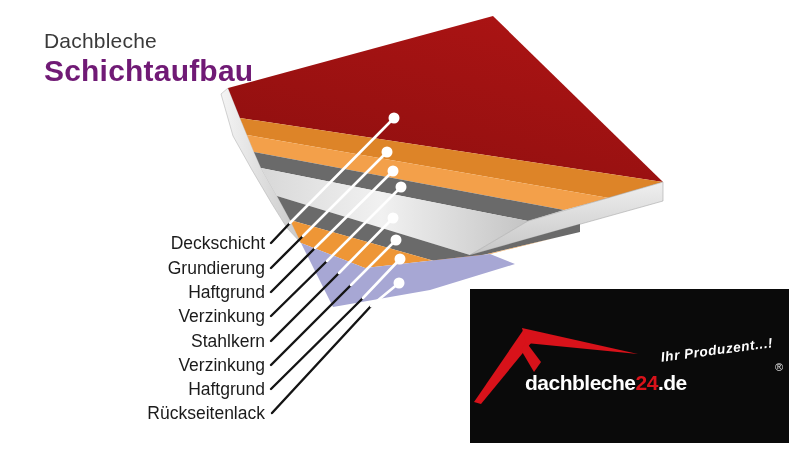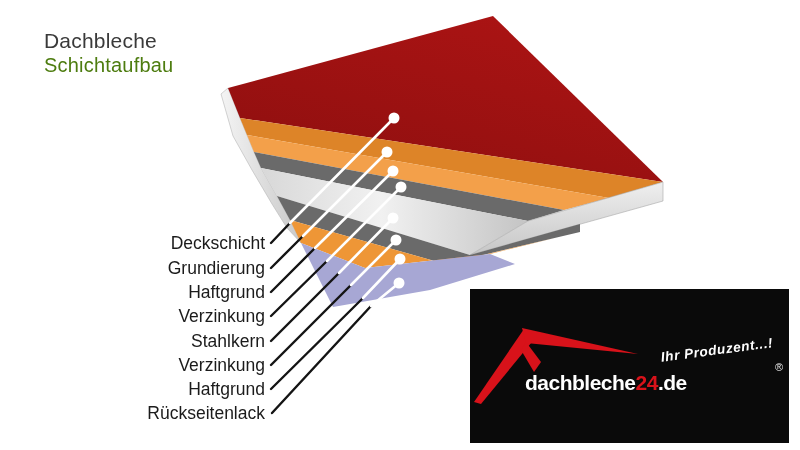--- a/index.html
+++ b/index.html
@@ -1,20 +1,20 @@
 <!DOCTYPE html>
 <html><head>
 <meta charset="utf-8">
 <style>
   html,body{margin:0;padding:0;background:#ffffff;}
   .stage{position:relative;width:800px;height:450px;background:#ffffff;overflow:hidden;
          font-family:"Liberation Sans",sans-serif;}
   .title-block{position:absolute;left:44px;top:30px;line-height:1.08;}
   .title-line1{font-size:21px;color:#3a3a3a;font-weight:400;letter-spacing:.2px;}
-  .title-line2{font-size:20px;color:#4d7c0f;font-weight:400;letter-spacing:.2px;margin-top:2px;}
+  .title-line2{font-size:30px;color:#701a75;font-weight:700;letter-spacing:.2px;margin-top:2px;}
   svg text.layer-label{font-family:"Liberation Sans",sans-serif;font-size:17.5px;fill:#1b1b1b;}
   .logo{position:absolute;left:470px;top:289px;width:319px;height:154px;background:#0a0a0a;}
   .logo-roof{position:absolute;left:0;top:0;}
   .logo-tagline{position:absolute;right:16px;top:46px;color:#ffffff;font-size:13.5px;
                 font-style:italic;font-weight:700;letter-spacing:.6px;
                 transform:rotate(-7.5deg);transform-origin:right center;white-space:nowrap;}
   .logo-brand{position:absolute;left:55px;top:82px;font-size:21px;font-weight:700;
               letter-spacing:-0.5px;color:#ffffff;white-space:nowrap;}
   .logo-brand .red{color:#d8121a;}
   .logo-reg{position:absolute;right:6px;top:72px;color:#e8e8e8;font-size:11px;}

